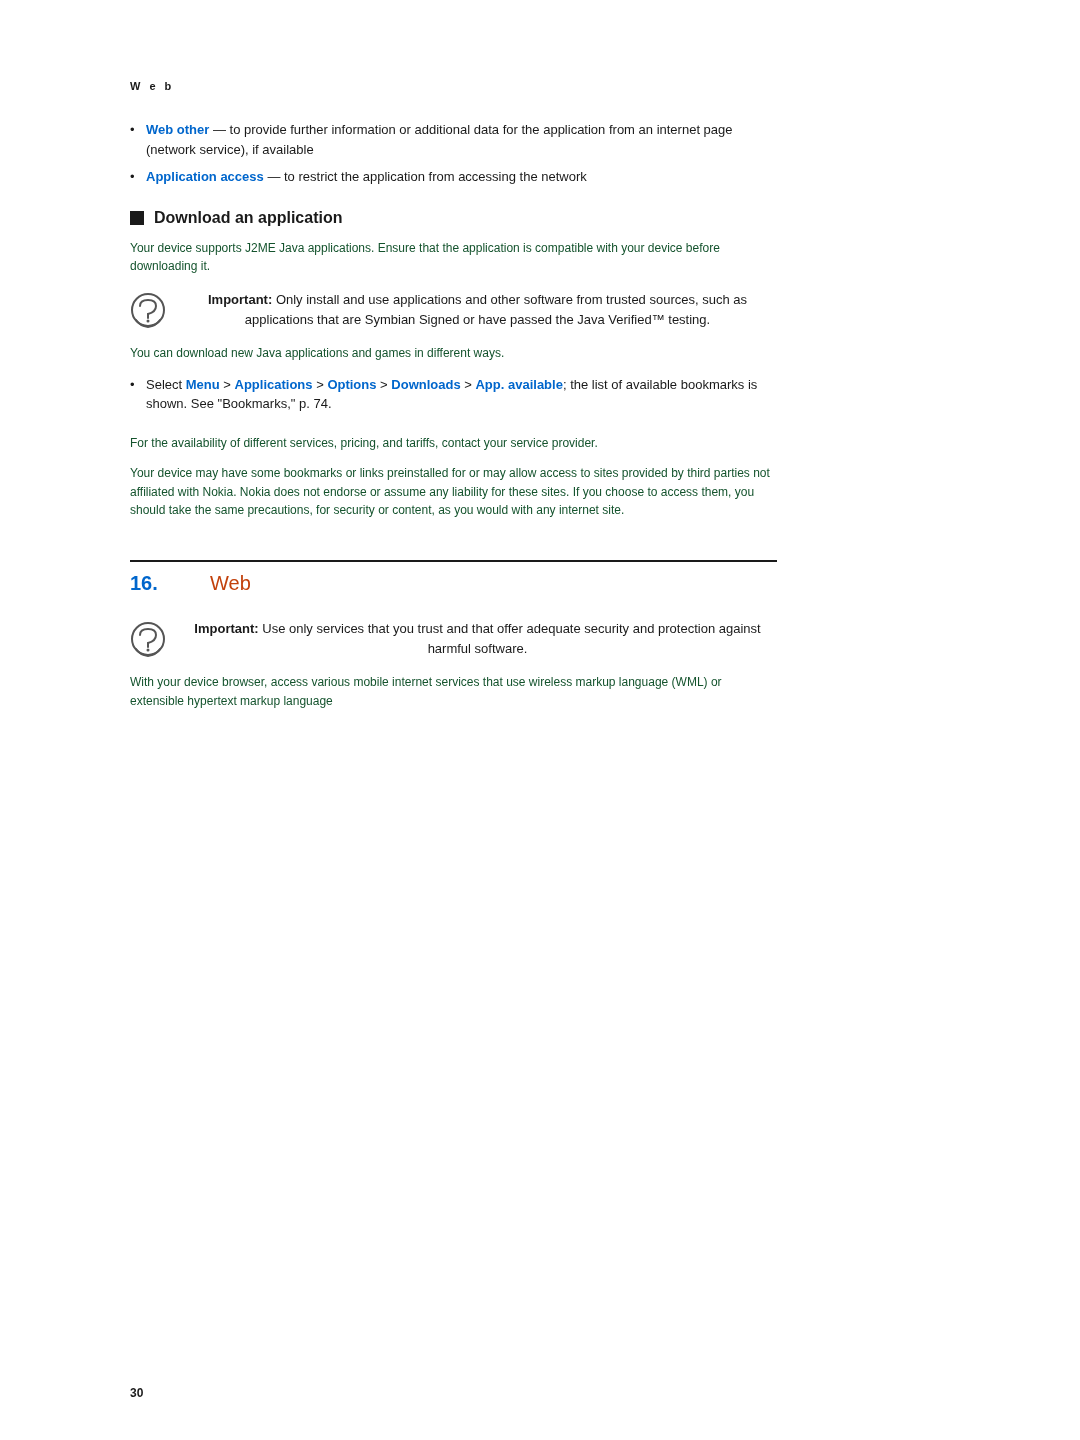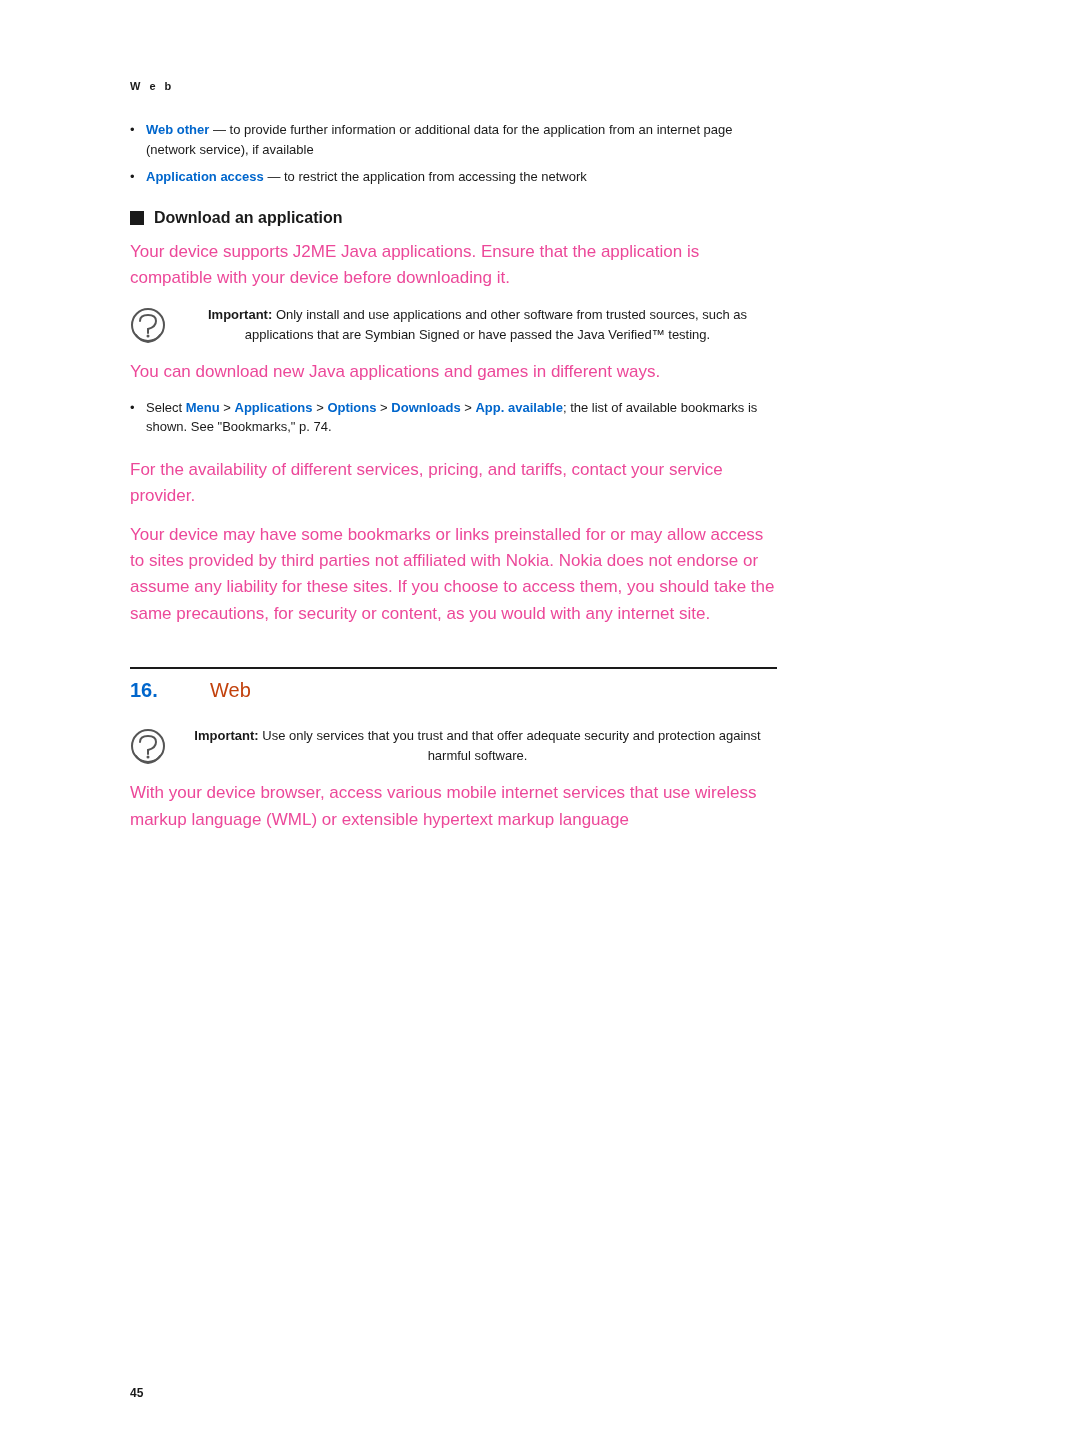--- a/index.html
+++ b/index.html
@@ -78,23 +78,23 @@
       flex-shrink: 0;
     }
 
     .section-heading-text {
       font-size: 16px;
       font-weight: bold;
       color: #1a1a1a;
     }
 
     .body-text {
-      font-size: 17px;
+      font-size: 12px;
       line-height: 1.55;
-      color: #ec4899;
+      color: #14532d;
       margin-bottom: 12px;
     }
 
     .important-box {
       display: flex;
       align-items: flex-start;
       margin: 14px 0;
       text-align: center;
     }
 
@@ -229,15 +229,15 @@
         <path d="M6 28 Q10 34 18 35 Q26 34 30 28" fill="none" stroke="#555" stroke-width="2" stroke-linecap="round"></path>
       </svg>
     </div>
     <div class="important-text">
       <strong>Important:</strong><span>  Use only services that you trust and that offer adequate security and protection against harmful software.</span>
     </div>
   </div>
 
   <p class="body-text">With your device browser, access various mobile internet services that use wireless markup language (WML) or extensible hypertext markup language</p>
 
-  <div class="page-number">45</div>
+  <div class="page-number">30</div>
 
 </div>
 
 </body></html>

